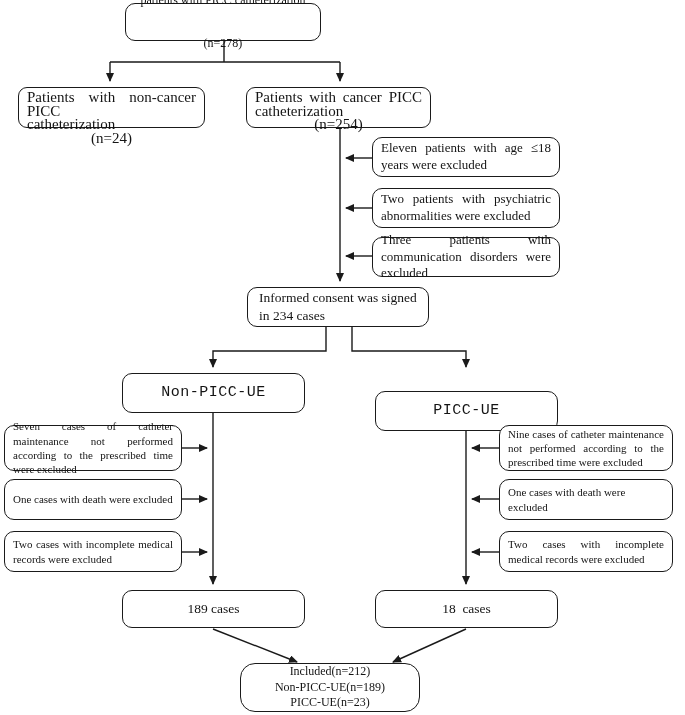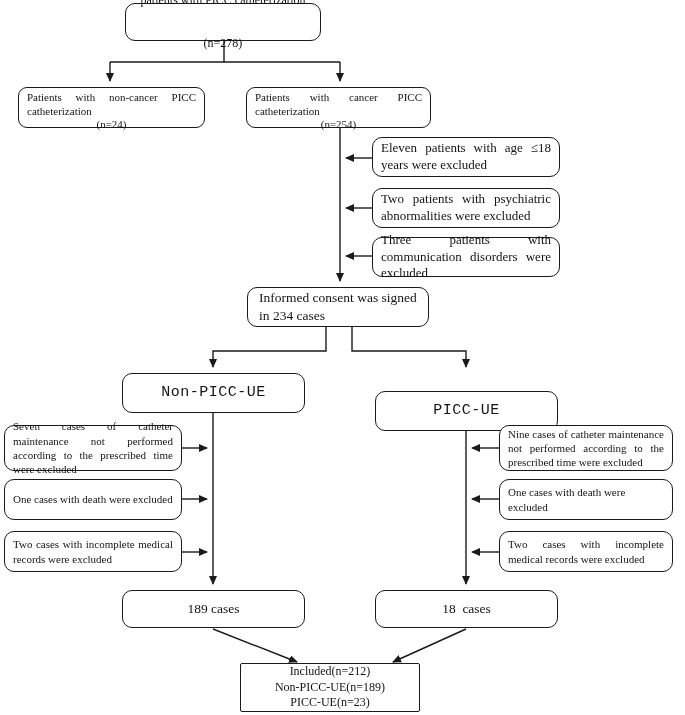--- a/index.html
+++ b/index.html
@@ -24,33 +24,33 @@
     justify-content:center;
     padding:2px 8px;
     font-size:12px;
     line-height:1.22;
   }
   .box span{white-space:pre-wrap;}
   .txt-center{text-align:center;gap:28px;}
   .justify{text-align:justify;}
   .jline{display:block;text-align:justify;text-align-last:justify;}
   
-  .branch{justify-content:flex-start;padding:3px 8px 0 8px;line-height:13.5px;font-size:11px;}
+  .branch{justify-content:flex-start;padding:3px 8px 0 8px;line-height:13.5px;font-size:15px;}
   .branch .nline{text-align:center;margin-top:auto;}
   .consent{font-size:13.5px;line-height:1.35;padding-left:11px;}
   .mono{
     font-family:"Liberation Mono", monospace;
     font-size:15px;
     text-align:center;
     letter-spacing:0.5px;
   }
   .excl{font-size:13px;line-height:1.3;}
   .excl-sm{font-size:11px;line-height:1.3;}
   .result{font-size:13.5px;text-align:center;}
-  .included{font-size:12px;line-height:1.3;text-align:center;border-radius:2px;}
+  .included{font-size:12px;line-height:1.3;text-align:center;border-radius:15px;}
   .ln{stroke:#1a1a1a;stroke-width:1.4;fill:none;}
 </style>
 </head>
 <body>
 
 <div class="canvas">
 
   <svg class="connector-layer" width="685" height="715" viewBox="0 0 685 715" xmlns="http://www.w3.org/2000/svg">
     <defs>
       <marker id="ah" markerUnits="userSpaceOnUse" markerWidth="9" markerHeight="8" refX="8" refY="4" orient="auto">

